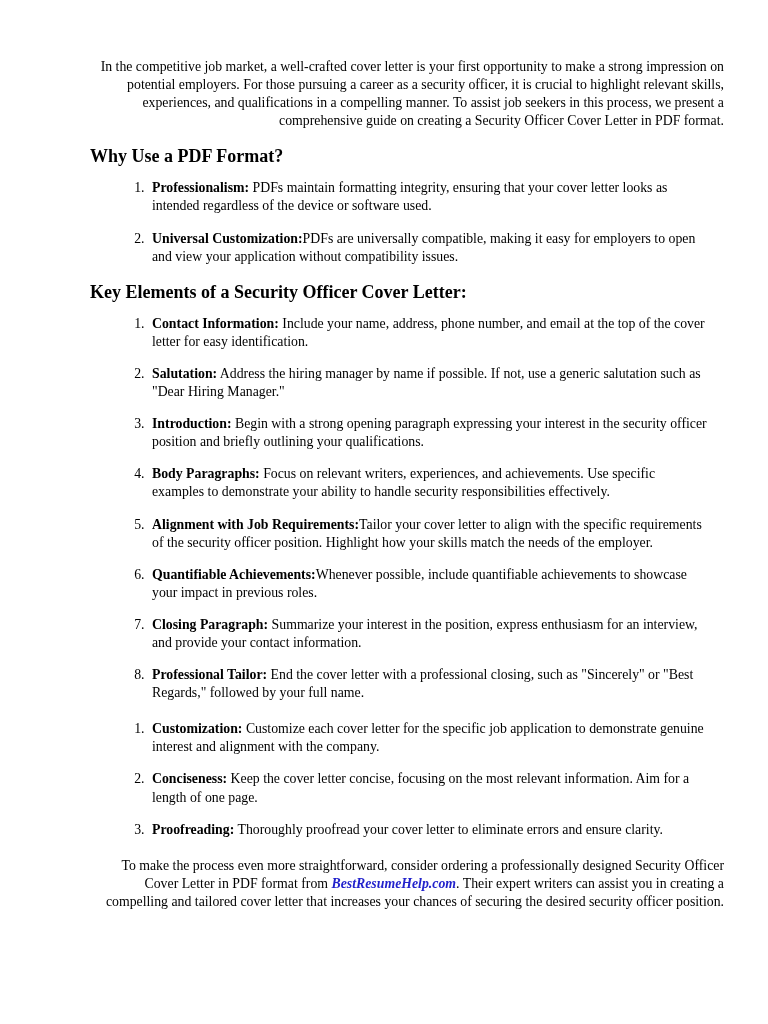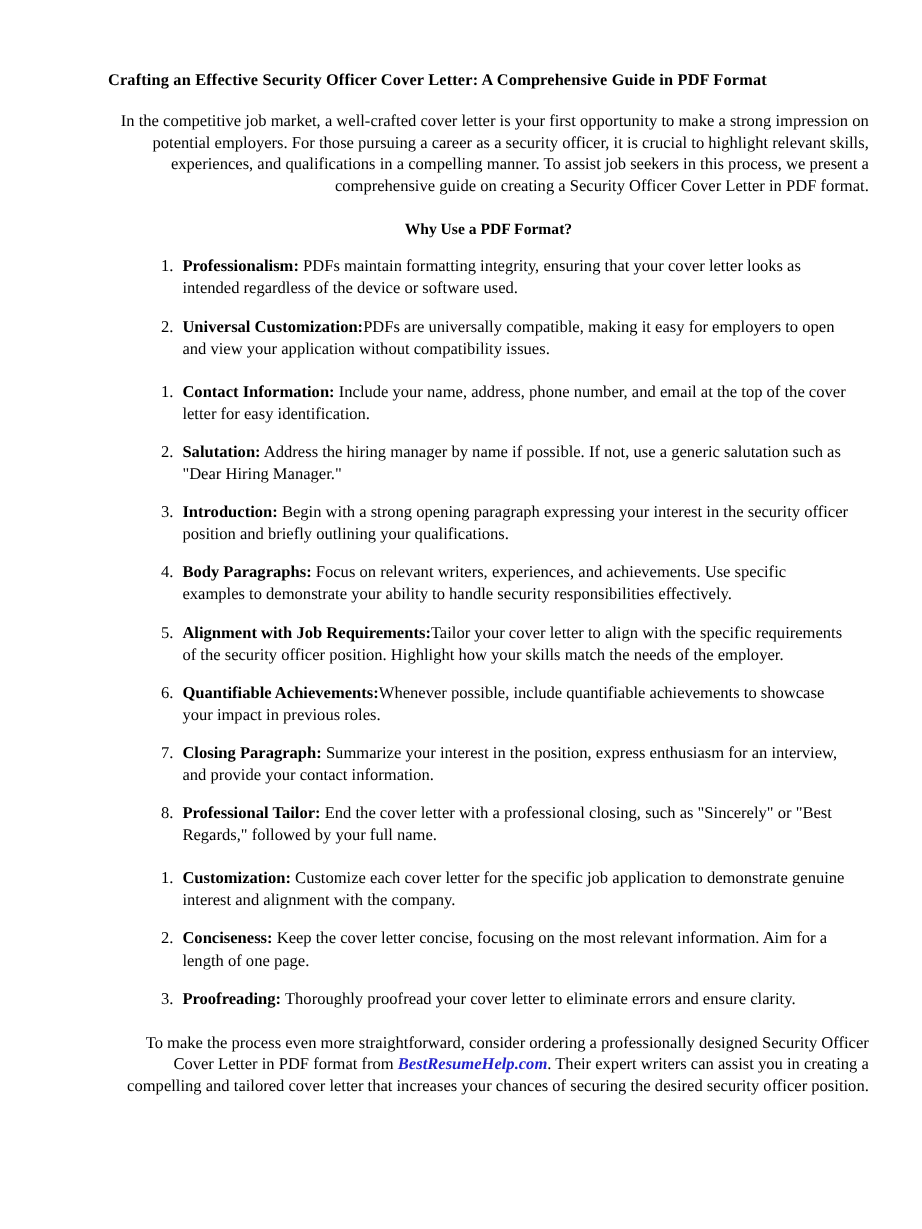--- a/index.html
+++ b/index.html
@@ -34,25 +34,24 @@
     margin: 0 0 17px 0;
     letter-spacing: 0.01em;
   }
   .para {
     font-size: 13.8px;
     line-height: 18.1px;
     margin: 0 0 18px 0;
     text-align: right;
   }
   .section-heading {
-    font-size: 13px;
+    font-size: 18px;
     font-weight: bold;
     line-height: 17px;
     margin: 16px 0 14px 0;
-    text-align: center;
   }
   ol.doc-list {
     margin: 0 0 18px 0;
     padding: 0 0 0 44px;
     list-style-position: outside;
     list-style-type: decimal;
   }
   ol.doc-list li {
     font-size: 13.8px;
     line-height: 18.1px;
@@ -71,34 +70,34 @@
     text-decoration: none;
     font-style: italic;
   }
 </style>
 </head>
 <body>
 
 <div class="page">
   <div class="content">
 
-    <h1 class="doc-title">Crafting an Effective Security Officer Cover Letter: A Comprehensive Guide in PDF Format</h1>
 
     <p class="para">In the competitive job market, a well-crafted cover letter is your first opportunity to make a strong impression on potential employers. For those pursuing a career as a security officer, it is crucial to highlight relevant skills, experiences, and qualifications in a compelling manner. To assist job seekers in this process, we present a comprehensive guide on creating a Security Officer Cover Letter in PDF format.</p>
 
     <h2 class="section-heading">Why Use a PDF Format?</h2>
     <ol class="doc-list">
       <li>
         <span class="term">Professionalism:</span><span> PDFs maintain formatting integrity, ensuring that your cover letter looks as intended regardless of the device or software used.</span>
       </li>
       <li>
         <span class="term">Universal Customization:</span><span>PDFs are universally compatible, making it easy for employers to open and view your application without compatibility issues.</span>
       </li>
     </ol>
 
+    <h2 class="section-heading">Key Elements of a Security Officer Cover Letter:</h2>
     <ol class="doc-list">
       <li>
         <span class="term">Contact Information:</span><span> Include your name, address, phone number, and email at the top of the cover letter for easy identification.</span>
       </li>
       <li>
         <span class="term">Salutation:</span><span> Address the hiring manager by name if possible. If not, use a generic salutation such as "Dear Hiring Manager."</span>
       </li>
       <li>
         <span class="term">Introduction:</span><span> Begin with a strong opening paragraph expressing your interest in the security officer position and briefly outlining your qualifications.</span>
       </li>

